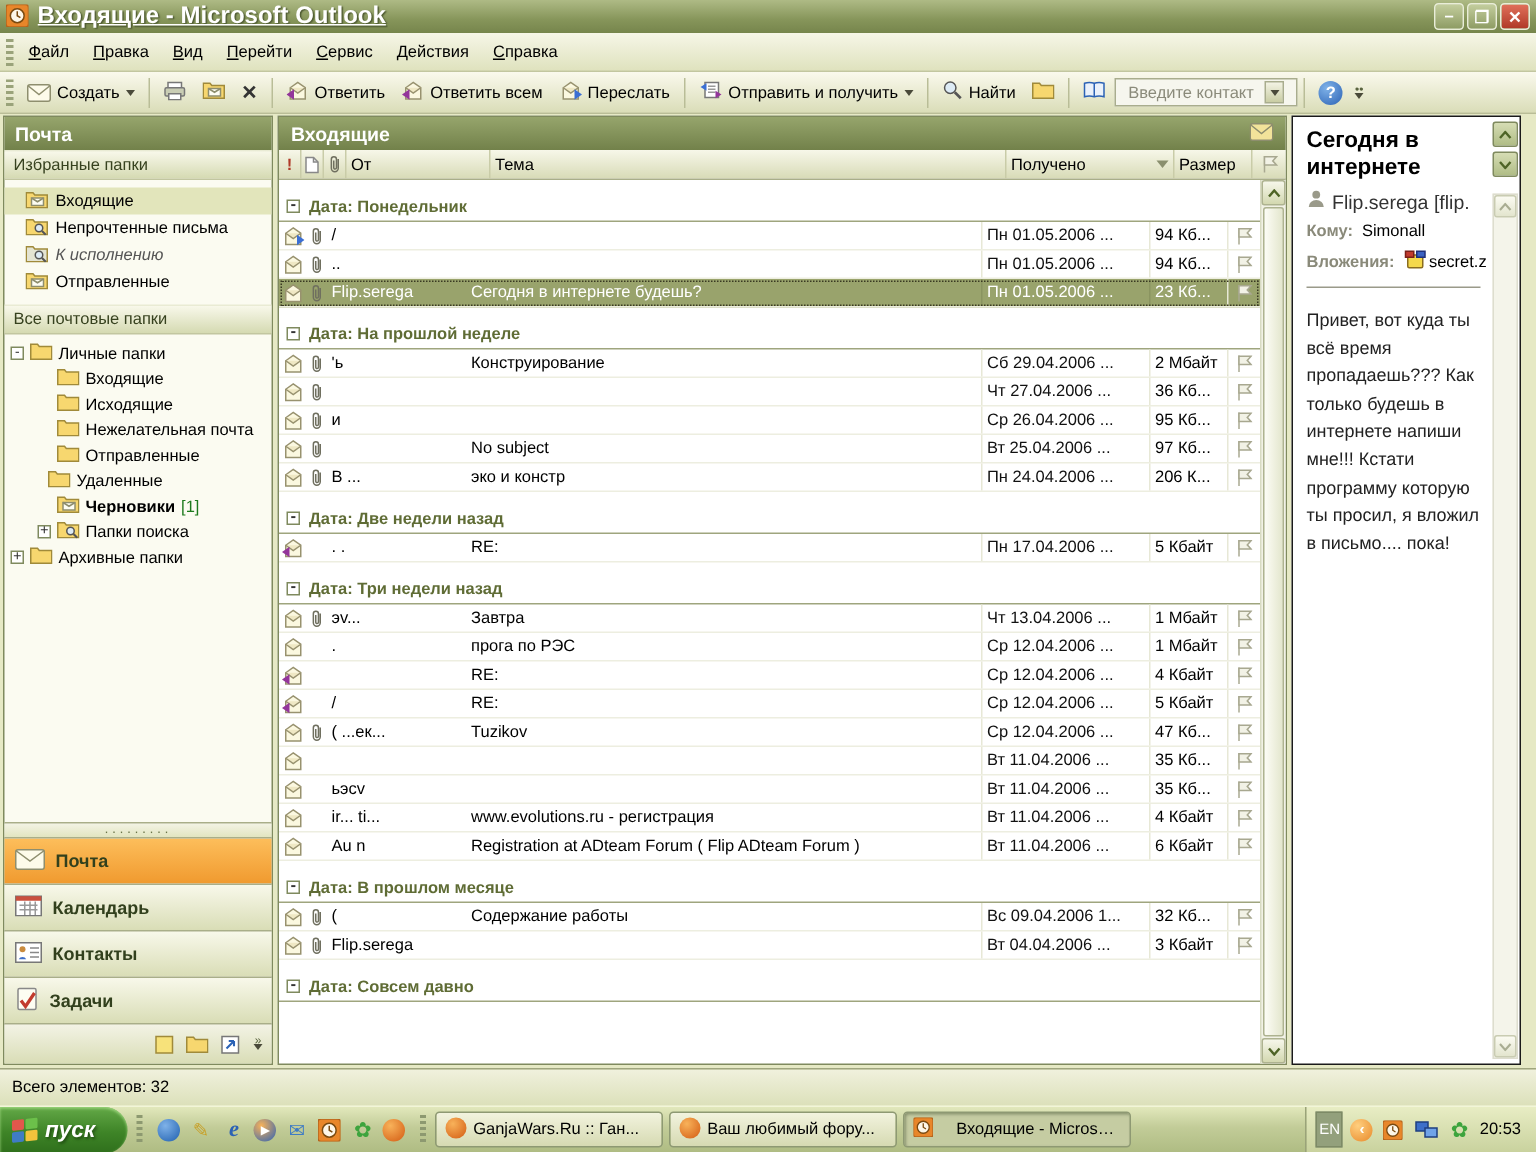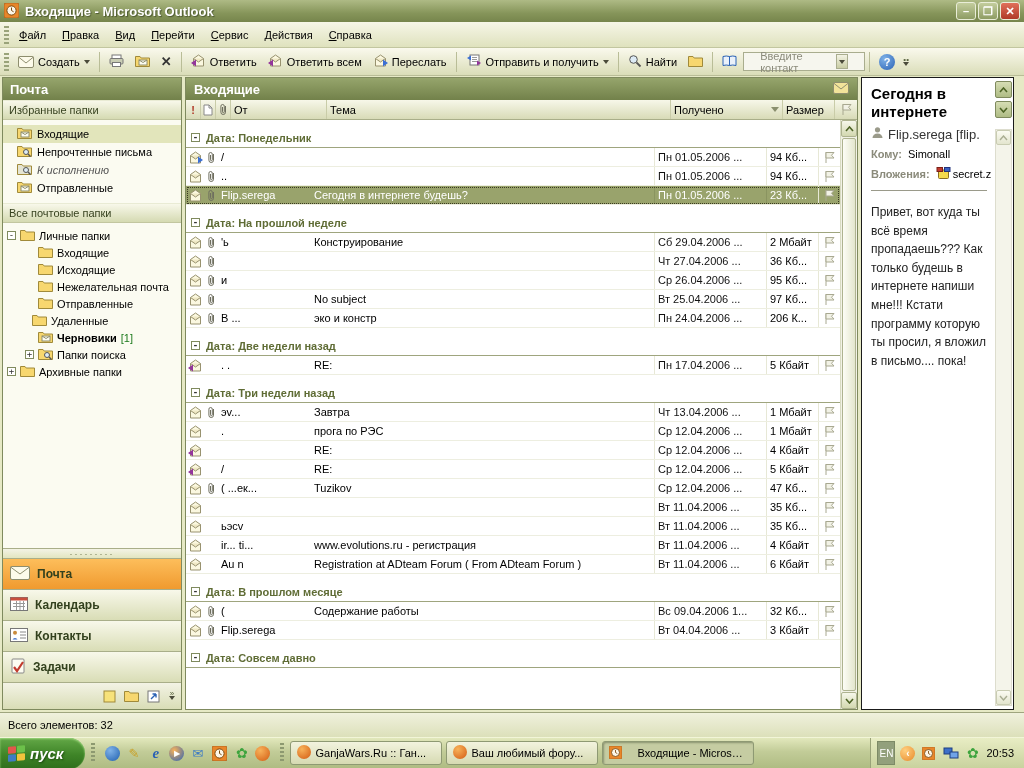--- a/index.html
+++ b/index.html
@@ -2,22 +2,22 @@
 <html><head>
 <meta charset="utf-8">
 <style>
   * { box-sizing: border-box; margin: 0; padding: 0; }
   html,body { width:1024px; height:768px; overflow:hidden; }
   body { font-family:"Liberation Sans", sans-serif; font-size:11px; background:#E6E9C5; color:#000; }
 
   
   .titlebar { height:22px; display:flex; align-items:center; gap:5px; padding:0 4px;
     background:linear-gradient(180deg,#AEBA85,#86955A 60%,#76854C); color:#fff; }
-  .titlebar .ttext { font-weight:bold; font-size:13px; text-shadow:1px 1px 1px #4c5830; flex:1;
-    white-space:nowrap; overflow:hidden; }
+  .titlebar .ttext { font-weight:bold; font-size:16px; text-shadow:1px 1px 1px #4c5830; flex:1;
+    white-space:nowrap; overflow:hidden;text-decoration:underline; }
   .appicon { width:16px; height:16px; flex:0 0 16px; display:flex; }
   .winbtns { display:flex; gap:2px; }
   .wbtn { width:20px; height:18px; border-radius:3px; border:1px solid #E9EDD8; color:#fff;
     display:flex; align-items:center; justify-content:center; font-size:11px; font-weight:bold;
     background:linear-gradient(180deg,#C3CD9D,#8E9C64); }
   .wbtn.close { background:linear-gradient(180deg,#E0705A,#B03A28); }
 
   
   .menubar { height:26px; display:flex; align-items:center; background:linear-gradient(180deg,#F6F6E7,#DFE2BE);
     border-bottom:1px solid #C2C6A0; padding-left:2px; }
@@ -28,21 +28,21 @@
     border:1px solid #A9AD8E; color:#8B8B7B; display:flex; align-items:center; padding:0 4px; }
   .qbox .arrow { margin-left:auto; }
   .drop { width:0; height:0; border-left:3px solid transparent; border-right:3px solid transparent; border-top:4px solid #4a4a3a; }
 
   
   .toolbar { height:28px; display:flex; align-items:center; background:linear-gradient(180deg,#FAF9ED,#DADDB8);
     border-bottom:1px solid #B9BD97; padding-left:2px; gap:1px; }
   .tbtn { display:flex; align-items:center; gap:4px; padding:3px 5px; border-radius:2px; white-space:nowrap; }
   .tsep { width:1px; height:20px; background:#B9BD97; margin:0 3px; }
   .combo { width:122px; height:19px; background:#F6F6EE; border:1px solid #A9AD8E; color:#8B8B7B;
-    display:flex; align-items:center; padding:0 16px; }
+    display:flex; align-items:center; padding:0 8px; }
   .combo .cbtn { margin-left:auto; width:13px; height:15px; background:linear-gradient(180deg,#F3F3E4,#C9CDA4);
     border:1px solid #A9AD8E; display:flex; align-items:center; justify-content:center; }
   .helpbtn { width:16px; height:16px; border-radius:50%; background:radial-gradient(circle at 35% 30%,#7FB2E8,#2B62B5);
     color:#fff; font-weight:bold; font-size:11px; display:flex; align-items:center; justify-content:center; }
   .ovflw { margin-left:2px; display:flex; flex-direction:column; align-items:center; line-height:4px; color:#5a6440; font-size:8px; }
 
   
   .main { height:636px; display:flex; padding:1px 10px 2px 2px; gap:3px; }
   .panel-border { border:1px solid #7F8A5E; }
 
@@ -886,21 +886,21 @@
           </div>
           <div class="mrow">
             <span class="mc ic">
               <svg width="15" height="13" viewBox="0 0 15 13">
                 <path d="M2.5 4.5 L7.5 1 L12.5 4.5 L12.5 12 L2.5 12 Z" fill="#FBF8E0" stroke="#98926F"></path>
                 <path d="M2.5 4.5 L7.5 8 L12.5 4.5" fill="#EFE8C4" stroke="#98926F"></path>
               </svg>
             </span>
             <span class="mc clip"></span>
             <span class="mc from">Au        n</span>
-            <span class="mc subj">Registration at ADteam Forum ( From ADteam Forum )</span>
+            <span class="mc subj">Registration at ADteam Forum ( Flip ADteam Forum )</span>
             <span class="mc recv">Вт 11.04.2006 ...</span>
             <span class="mc size">6 Кбайт</span>
             <span class="mc flag">
               <svg width="11" height="13" viewBox="0 0 11 13">
                 <line x1="2" y1="1" x2="2" y2="12" stroke="#A8A890"></line>
                 <path d="M2 1.5 h8 l-2.5 2.75 L10 7 H2 Z" fill="#F2F2E6" stroke="#A8A890"></path>
               </svg>
             </span>
           </div>
           <div class="ghdr">

